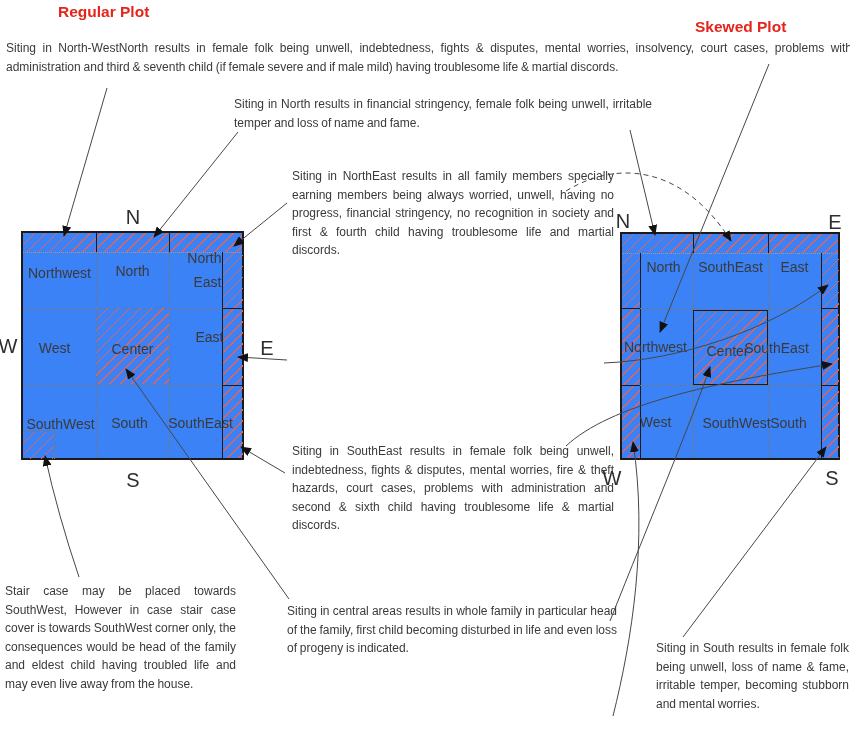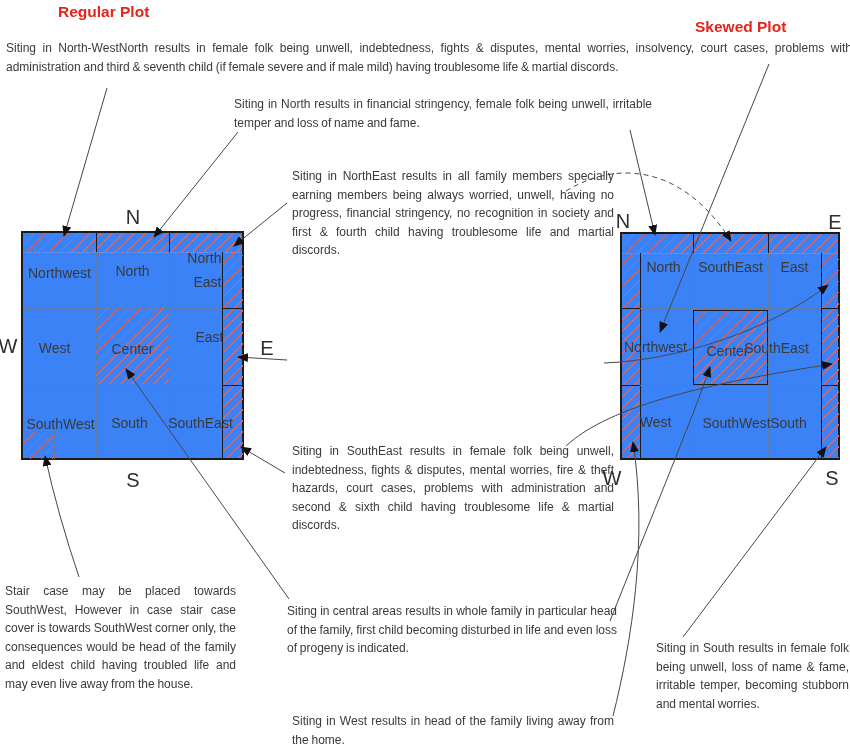--- a/index.html
+++ b/index.html
@@ -43,21 +43,20 @@
 <div class="canvas" style="--title_red: #e4251b; --hatch_red: #e4625c; --text: #3a3a3a; --border: #1a1a1a; --line: #444444;">
 
   <div class="title t-regular">Regular Plot</div>
   <div class="title t-skewed">Skewed Plot</div>
 
   <p class="para p-nwn">Siting in North-WestNorth results in female folk being unwell, indebtedness, fights &amp; disputes, mental worries, insolvency, court cases, problems with administration and third &amp; seventh child (if female severe and if male mild) having troublesome life &amp; martial discords.</p>
   <p class="para p-north">Siting in North results in financial stringency, female folk being unwell, irritable temper and loss of name and fame.</p>
   <p class="para p-ne">Siting in NorthEast results in all family members specially earning members being always worried, unwell, having no progress, financial stringency, no recognition in society and first &amp; fourth child having troublesome life and martial discords.</p>
   <p class="para p-se">Siting in SouthEast results in female folk being unwell, indebtedness, fights &amp; disputes, mental worries, fire &amp; theft hazards, court cases, problems with administration and second &amp; sixth child having troublesome life &amp; martial discords.</p>
   <p class="para p-center">Siting in central areas results in whole family in particular head of the family, first child becoming disturbed in life and even loss of progeny is indicated.</p>
-  <p class="para p-west">Siting in West results in head of the family living away from the home.</p>
   <p class="para p-south">Siting in South results in female folk being unwell, loss of name &amp; fame, irritable temper, becoming stubborn and mental worries.</p>
   <p class="para p-stair">Stair case may be placed towards SouthWest, However in case stair case cover is towards SouthWest corner only, the consequences would be head of the family and eldest child having troubled life and may even live away from the house.</p>
 
   <div class="plot plot-regular">
 
     <div class="abs hatch dotted-edge" style="left:0;top:0;width:219px;height:19px;"></div>
     <div class="vline-solid" style="left:73px;top:0;height:19px;"></div>
     <div class="vline-solid" style="left:146px;top:0;height:19px;"></div>
 
     <div class="abs hatch" style="left:199px;top:19px;width:20px;height:206px;border-left:1.2px solid var(--border,#1a1a1a);"></div>

